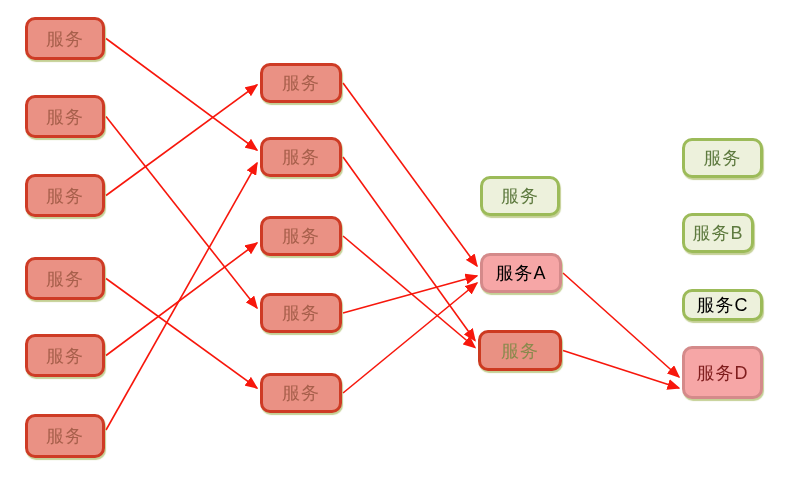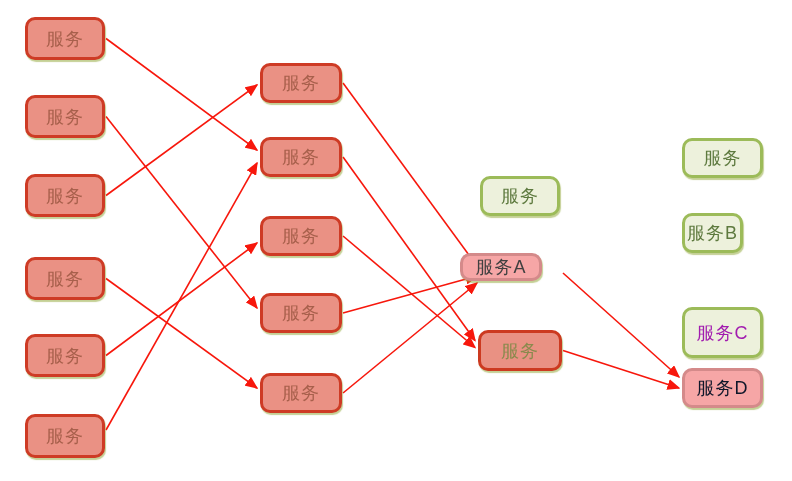--- a/index.html
+++ b/index.html
@@ -65,19 +65,19 @@
     <div class="node" style="left: 25px; top: 174px; width: 80px; height: 43px; background: rgb(234, 145, 132); border: 3px solid rgb(206, 59, 37); color: rgb(168, 96, 76);">服务</div>
     <div class="node" style="left: 25px; top: 257px; width: 80px; height: 43px; background: rgb(234, 145, 132); border: 3px solid rgb(206, 59, 37); color: rgb(168, 96, 76);">服务</div>
     <div class="node" style="left: 25px; top: 334px; width: 80px; height: 43px; background: rgb(234, 145, 132); border: 3px solid rgb(206, 59, 37); color: rgb(168, 96, 76);">服务</div>
     <div class="node" style="left: 25px; top: 414px; width: 80px; height: 44px; background: rgb(234, 145, 132); border: 3px solid rgb(206, 59, 37); color: rgb(168, 96, 76);">服务</div>
     <div class="node" style="left: 260px; top: 63px; width: 82px; height: 40px; background: rgb(234, 145, 132); border: 3px solid rgb(206, 59, 37); color: rgb(168, 96, 76);">服务</div>
     <div class="node" style="left: 260px; top: 137px; width: 82px; height: 40px; background: rgb(234, 145, 132); border: 3px solid rgb(206, 59, 37); color: rgb(168, 96, 76);">服务</div>
     <div class="node" style="left: 260px; top: 216px; width: 82px; height: 40px; background: rgb(234, 145, 132); border: 3px solid rgb(206, 59, 37); color: rgb(168, 96, 76);">服务</div>
     <div class="node" style="left: 260px; top: 293px; width: 82px; height: 40px; background: rgb(234, 145, 132); border: 3px solid rgb(206, 59, 37); color: rgb(168, 96, 76);">服务</div>
     <div class="node" style="left: 260px; top: 373px; width: 82px; height: 40px; background: rgb(234, 145, 132); border: 3px solid rgb(206, 59, 37); color: rgb(168, 96, 76);">服务</div>
     <div class="node" style="left: 480px; top: 176px; width: 80px; height: 40px; background: rgb(237, 241, 220); border: 3px solid rgb(156, 187, 89); color: rgb(94, 122, 63);">服务</div>
-    <div class="node" style="left: 460px; top: 253px; width: 82px; height: 28px; background: rgb(246, 166, 166); border: 3px solid rgb(212, 138, 138); color: #404040;">服务A</div>
+    <div class="node" style="left: 480px; top: 253px; width: 82px; height: 40px; background: rgb(246, 166, 166); border: 3px solid rgb(212, 138, 138); color: #000000;">服务A</div>
     <div class="node" style="left: 478px; top: 330px; width: 84px; height: 41px; background: rgb(233, 145, 131); border: 3px solid rgb(204, 58, 32); color: rgb(138, 138, 77);">服务</div>
     <div class="node" style="left: 682px; top: 138px; width: 81px; height: 40px; background: rgb(237, 241, 220); border: 3px solid rgb(156, 187, 89); color: rgb(94, 122, 63);">服务</div>
-    <div class="node" style="left: 682px; top: 213px; width: 61px; height: 40px; background: rgb(237, 241, 220); border: 3px solid rgb(156, 187, 89); color: rgb(94, 122, 63);">服务B</div>
-    <div class="node" style="left: 682px; top: 307px; width: 81px; height: 51px; background: rgb(237, 241, 220); border: 3px solid rgb(156, 187, 89); color: #a21caf;">服务C</div>
-    <div class="node" style="left: 682px; top: 368px; width: 81px; height: 40px; background: rgb(246, 166, 166); border: 3px solid rgb(212, 138, 138); color: #0f172a;">服务D</div>
+    <div class="node" style="left: 682px; top: 213px; width: 72px; height: 40px; background: rgb(237, 241, 220); border: 3px solid rgb(156, 187, 89); color: rgb(94, 122, 63);">服务B</div>
+    <div class="node" style="left: 682px; top: 289px; width: 81px; height: 32px; background: rgb(237, 241, 220); border: 3px solid rgb(156, 187, 89); color: #000000;">服务C</div>
+    <div class="node" style="left: 682px; top: 346px; width: 81px; height: 53px; background: rgb(246, 166, 166); border: 3px solid rgb(212, 138, 138); color: #7f1d1d;">服务D</div>
   </div>
 
 </body></html>

